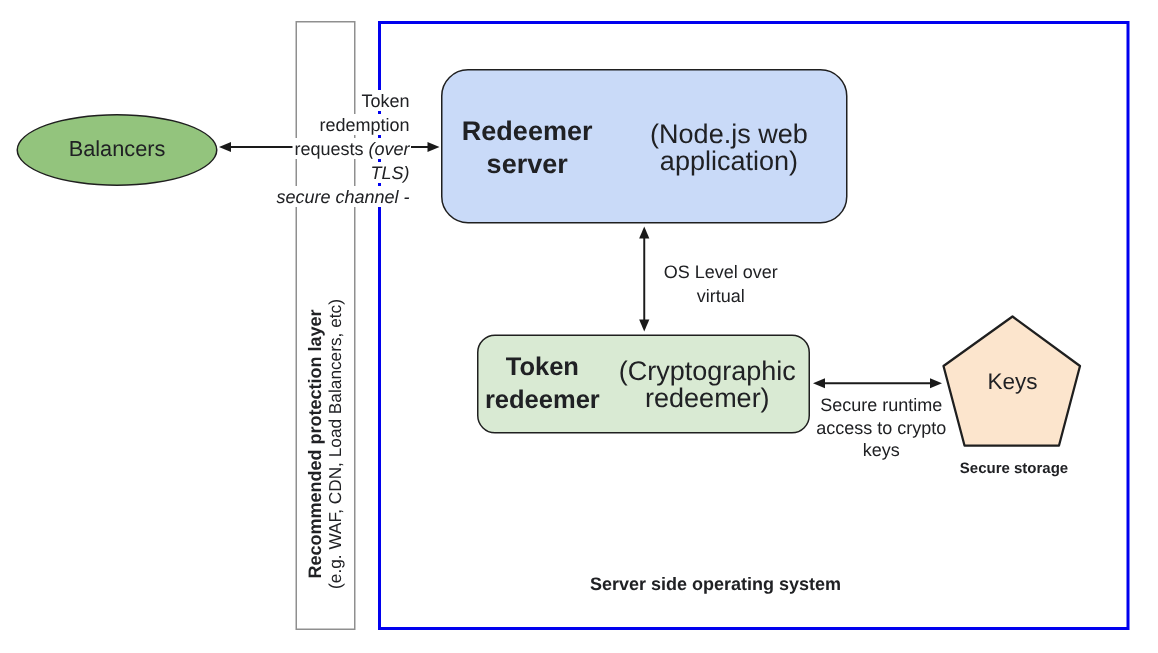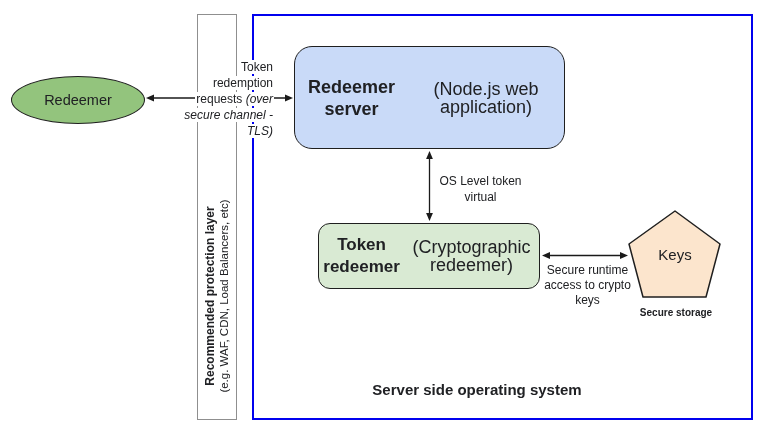--- a/index.html
+++ b/index.html
@@ -50,21 +50,21 @@
   
   .lbl{position:absolute;font-size:12px;line-height:16px;text-align:center;}
   .lbl .line{display:block;}
   .lbl .line > span{background:#ffffff;padding:0 1px;}
   .it{font-style:italic;}
   .req-lbl{left:170px;top:59px;width:104px;text-align:right;}
   .ostoken-lbl{left:428px;top:173px;width:105px;}
   .runtime-lbl{left:540px;top:263px;width:95px;line-height:15px;}
   .keys-lbl{left:643px;top:247px;width:64px;font-size:15px;}
   .storage-lbl{left:616px;top:305px;width:120px;font-size:10px;font-weight:bold;}
-  .osname-lbl{left:327px;top:382px;width:300px;font-size:15px;line-height:15.5px;}
+  .osname-lbl{left:327px;top:382px;width:300px;font-size:12px;line-height:15.5px;}
   .osname-lbl .t{font-weight:bold;}
 </style>
 </head>
 <body>
 
 <div class="canvas">
 
   <div class="prot-rect">
     <div class="prot-label">
       <div class="prot-title">Recommended protection layer</div>
@@ -91,43 +91,43 @@
     <g>
       <line class="conn" x1="548" y1="255.5" x2="622" y2="255.5"></line>
       <polygon class="head" points="542,255.5 550,252.1 550,258.9"></polygon>
       <polygon class="head" points="628,255.5 620,252.1 620,258.9"></polygon>
     </g>
 
     <polygon points="675,211 629,244 643,297 706,297 720,244" stroke="#1f1f1f" stroke-width="1.5" stroke-linejoin="round" fill="#fce5cd"></polygon>
   </svg>
 
   <div class="ellipse">
-    <span>Redeemer</span>
+    <span>Balancers</span>
   </div>
 
   <div class="node-box redeemer-box">
     <div class="box-title">Redeemer server</div>
     <div class="box-sub">(Node.js web application)</div>
   </div>
 
   <div class="node-box token-box">
     <div class="box-title" style="font-size:17px;">Token redeemer</div>
     <div class="box-sub">(Cryptographic redeemer)</div>
   </div>
 
   <div class="lbl req-lbl">
     <span class="line"><span>Token</span></span>
     <span class="line"><span>redemption</span></span>
     <span class="line"><span><span>requests </span><span class="it">(over</span></span></span>
+    <span class="line"><span class="it">TLS)</span></span>
     <span class="line"><span class="it">secure channel -</span></span>
-    <span class="line"><span class="it">TLS)</span></span>
   </div>
 
   <div class="lbl ostoken-lbl">
-    <span class="line"><span>OS Level token</span></span>
+    <span class="line"><span>OS Level over</span></span>
     <span class="line"><span>virtual</span></span>
   </div>
 
   <div class="lbl runtime-lbl">
     <span class="line"><span>Secure runtime</span></span>
     <span class="line"><span>access to crypto</span></span>
     <span class="line"><span>keys</span></span>
   </div>
 
   <div class="lbl keys-lbl">Keys</div>

